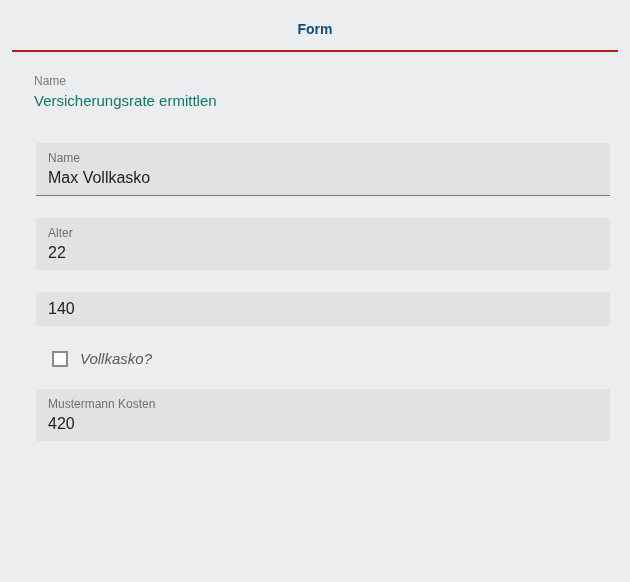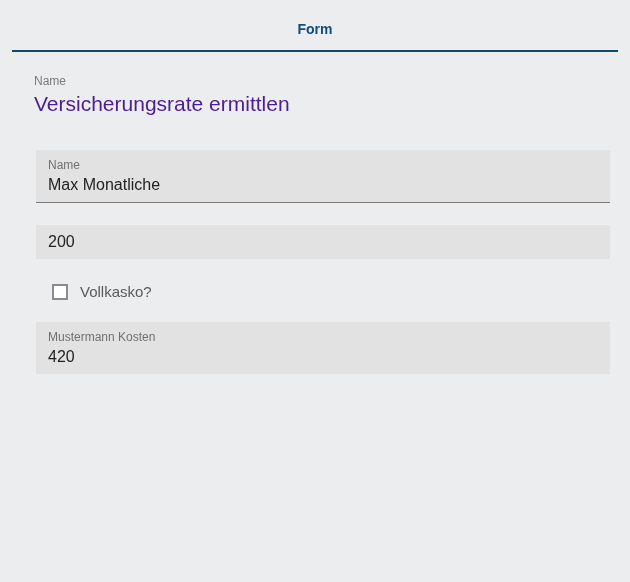--- a/index.html
+++ b/index.html
@@ -8,37 +8,37 @@
     height: 582px;
     background: #ECEDEE;
     font-family: Arial, Helvetica, sans-serif;
     overflow: hidden;
   }
   .wrapper { padding: 10px 12px 0 12px; }
 
   .form-header {
     text-align: center;
     padding: 10px 0 12px 0;
-    border-bottom: 2px solid #0c4a6e;
+    border-bottom: 2px solid #b91c1c;
   }
   .form-title {
     color: #0F4C80;
     font-weight: 700;
     font-size: 14px;
   }
 
   .meta-block { padding: 22px 0 0 22px; }
   .meta-label {
     color: #7A7A7A;
     font-size: 12px;
     margin-bottom: 4px;
   }
   .meta-value {
-    color: #4c1d95;
-    font-size: 21px;
+    color: #0f766e;
+    font-size: 15px;
   }
 
   .fields { padding: 12px 8px 0 24px; }
 
   .field {
     background: #E2E2E2;
     margin-top: 22px;
     padding: 8px 12px 8px 12px;
     position: relative;
   }
@@ -58,20 +58,21 @@
     position: absolute;
     right: 12px;
     top: 14px;
   }
 
   .checkbox-row {
     display: flex;
     align-items: center;
     gap: 12px;
     margin: 24px 0 0 16px;
+    font-style: italic;
   }
   .cb {
     width: 16px;
     height: 16px;
     border: 2px solid #8C8C8C;
     background: #fff;
   }
   .cb-label {
     color: #5A5A5A;
     font-size: 15px;
@@ -88,27 +89,31 @@
 
   <div class="meta-block">
     <div class="meta-label">Name</div>
     <div class="meta-value">Versicherungsrate ermittlen</div>
   </div>
 
   <div class="fields">
 
     <div class="field editable">
       <div class="field-label">Name</div>
-      <div class="field-value">Max Monatliche</div>
+      <div class="field-value">Max Vollkasko</div>
     </div>
 
 
+    <div class="field">
+      <div class="field-label">Alter</div>
+      <div class="field-value">22</div>
+    </div>
 
     <div class="field">
-      <div class="field-value">200</div>
+      <div class="field-value">140</div>
     </div>
 
     <div class="checkbox-row">
       <span class="cb"></span>
       <span class="cb-label">Vollkasko?</span>
     </div>
 
     <div class="field">
       <div class="field-label">Mustermann Kosten</div>
       <div class="field-value">420</div>

